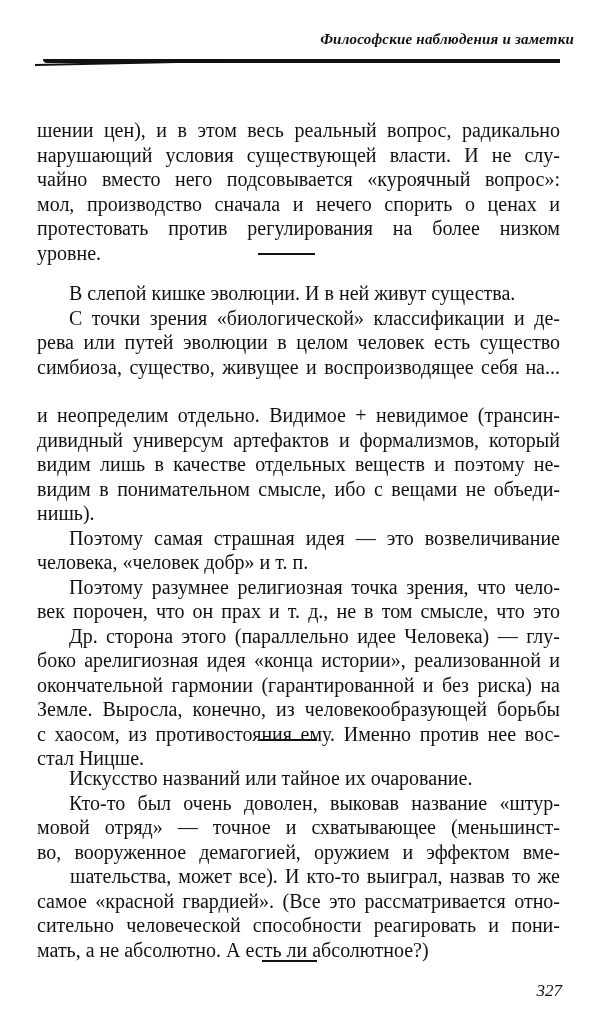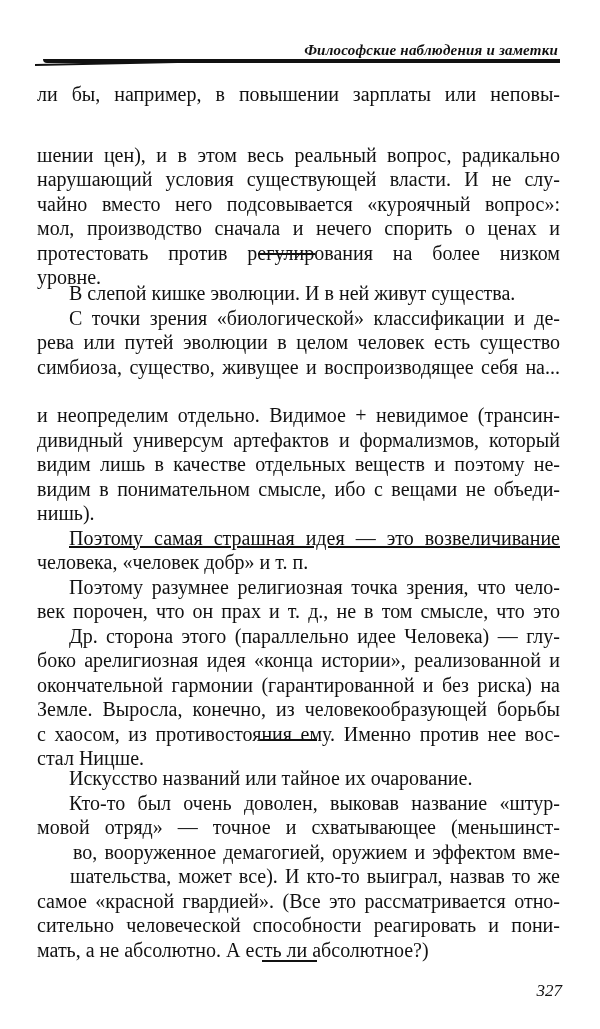--- a/index.html
+++ b/index.html
@@ -11,28 +11,27 @@
       width: 600px;
       height: 1029px;
       position: relative;
       overflow: hidden;
       font-family: "Liberation Serif", "DejaVu Serif", serif;
       color: #111111;
     }
     .running-head {
       position: absolute;
       top: 31px;
-      right: 42px;
+      right: 26px;
       font-family: "Liberation Serif", "DejaVu Serif", serif;
       font-style: italic;
       font-weight: bold;
       font-size: 15px;
       letter-spacing: 0.2px;
       color: #111;
-      margin-top: 11px;
     }
     .head-rule {
       position: absolute;
       left: 35px;
       top: 59px;
       width: 525px;
       height: 0;
     }
     .head-rule .thick {
       position: absolute;
@@ -87,21 +86,20 @@
 
 <div class="running-head">Философские наблюдения и заметки</div>
 
 <div class="head-rule">
   <div class="thick"></div>
   <div class="thin"></div>
 </div>
 
 <div class="text-block block-1">
   <div class="line-set">
-    <div class="ln" style="white-space: normal;">ли бы, например, в повышении зарплаты или неповы-</div>
     <div class="ln" style="white-space: normal; margin-top: 36px;">шении цен), и в этом весь реальный вопрос, радикально</div>
     <div class="ln" style="white-space: normal;">нарушающий условия существующей власти. И не слу-</div>
     <div class="ln" style="white-space: normal;">чайно вместо него подсовывается «куроячный вопрос»:</div>
     <div class="ln" style="white-space: normal;">мол, производство сначала и нечего спорить о ценах и</div>
     <div class="ln" style="white-space: normal;">протестовать против регулирования на более низком</div>
     <div class="ln last" style="white-space: normal;">уровне.</div>
   </div>
 </div>
 
 <div class="separator sep-1"></div>
@@ -109,39 +107,39 @@
 <div class="text-block block-2">
   <div class="ln ind last" style="white-space: normal;">В слепой кишке эволюции. И в ней живут существа.</div>
   <div class="ln ind" style="white-space: normal;">С точки зрения «биологической» классификации и де-</div>
   <div class="ln" style="white-space: normal;">рева или путей эволюции в целом человек есть существо</div>
   <div class="ln" style="white-space: normal;">симбиоза, существо, живущее и воспроизводящее себя на...</div>
   <div class="ln" style="white-space: normal; margin-top: 24px;">и неопределим отдельно. Видимое + невидимое (трансин-</div>
   <div class="ln" style="white-space: normal;">дивидный универсум артефактов и формализмов, который</div>
   <div class="ln" style="white-space: normal;">видим лишь в качестве отдельных веществ и поэтому не-</div>
   <div class="ln" style="white-space: normal;">видим в понимательном смысле, ибо с вещами не объеди-</div>
   <div class="ln last" style="white-space: normal;">нишь).</div>
-  <div class="ln ind" style="white-space: normal; text-decoration: underline;">Поэтому самая страшная идея — это возвеличивание</div>
+  <div class="ln ind" style="white-space: normal;">Поэтому самая страшная идея — это возвеличивание</div>
   <div class="ln last" style="white-space: normal;">человека, «человек добр» и т. п.</div>
   <div class="ln ind" style="white-space: normal;">Поэтому разумнее религиозная точка зрения, что чело-</div>
   <div class="ln" style="white-space: normal;">век порочен, что он прах и т. д., не в том смысле, что это</div>
   <div class="ln ind" style="white-space: normal;">Др. сторона этого (параллельно идее Человека) — глу-</div>
   <div class="ln" style="white-space: normal;">боко арелигиозная идея «конца истории», реализованной и</div>
   <div class="ln" style="white-space: normal;">окончательной гармонии (гарантированной и без риска) на</div>
   <div class="ln" style="white-space: normal;">Земле. Выросла, конечно, из человекообразующей борьбы</div>
   <div class="ln" style="white-space: normal;">с хаосом, из противостояния ему. Именно против нее вос-</div>
   <div class="ln last" style="white-space: normal;">стал Ницше.</div>
 </div>
 
 <div class="separator sep-2"></div>
 
 <div class="text-block block-3">
   <div class="ln ind last" style="white-space: normal;">Искусство названий или тайное их очарование.</div>
   <div class="ln ind" style="white-space: normal;">Кто-то был очень доволен, выковав название «штур-</div>
   <div class="ln" style="white-space: normal;">мовой отряд» — точное и схватывающее (меньшинст-</div>
-  <div class="ln" style="white-space: normal; margin-left: 36px;">во, вооруженное демагогией, оружием и эффектом вме-</div>
+  <div class="ln" style="white-space: normal;">во, вооруженное демагогией, оружием и эффектом вме-</div>
   <div class="ln" style="white-space: normal; margin-left: 33px;">шательства, может все). И кто-то выиграл, назвав то же</div>
   <div class="ln" style="white-space: normal;">самое «красной гвардией». (Все это рассматривается отно-</div>
   <div class="ln" style="white-space: normal;">сительно человеческой способности реагировать и пони-</div>
   <div class="ln last" style="white-space: normal;">мать, а не абсолютно. А есть ли абсолютное?)</div>
 </div>
 
 <div class="separator sep-3"></div>
 
 <div class="page-number">327</div>
 

